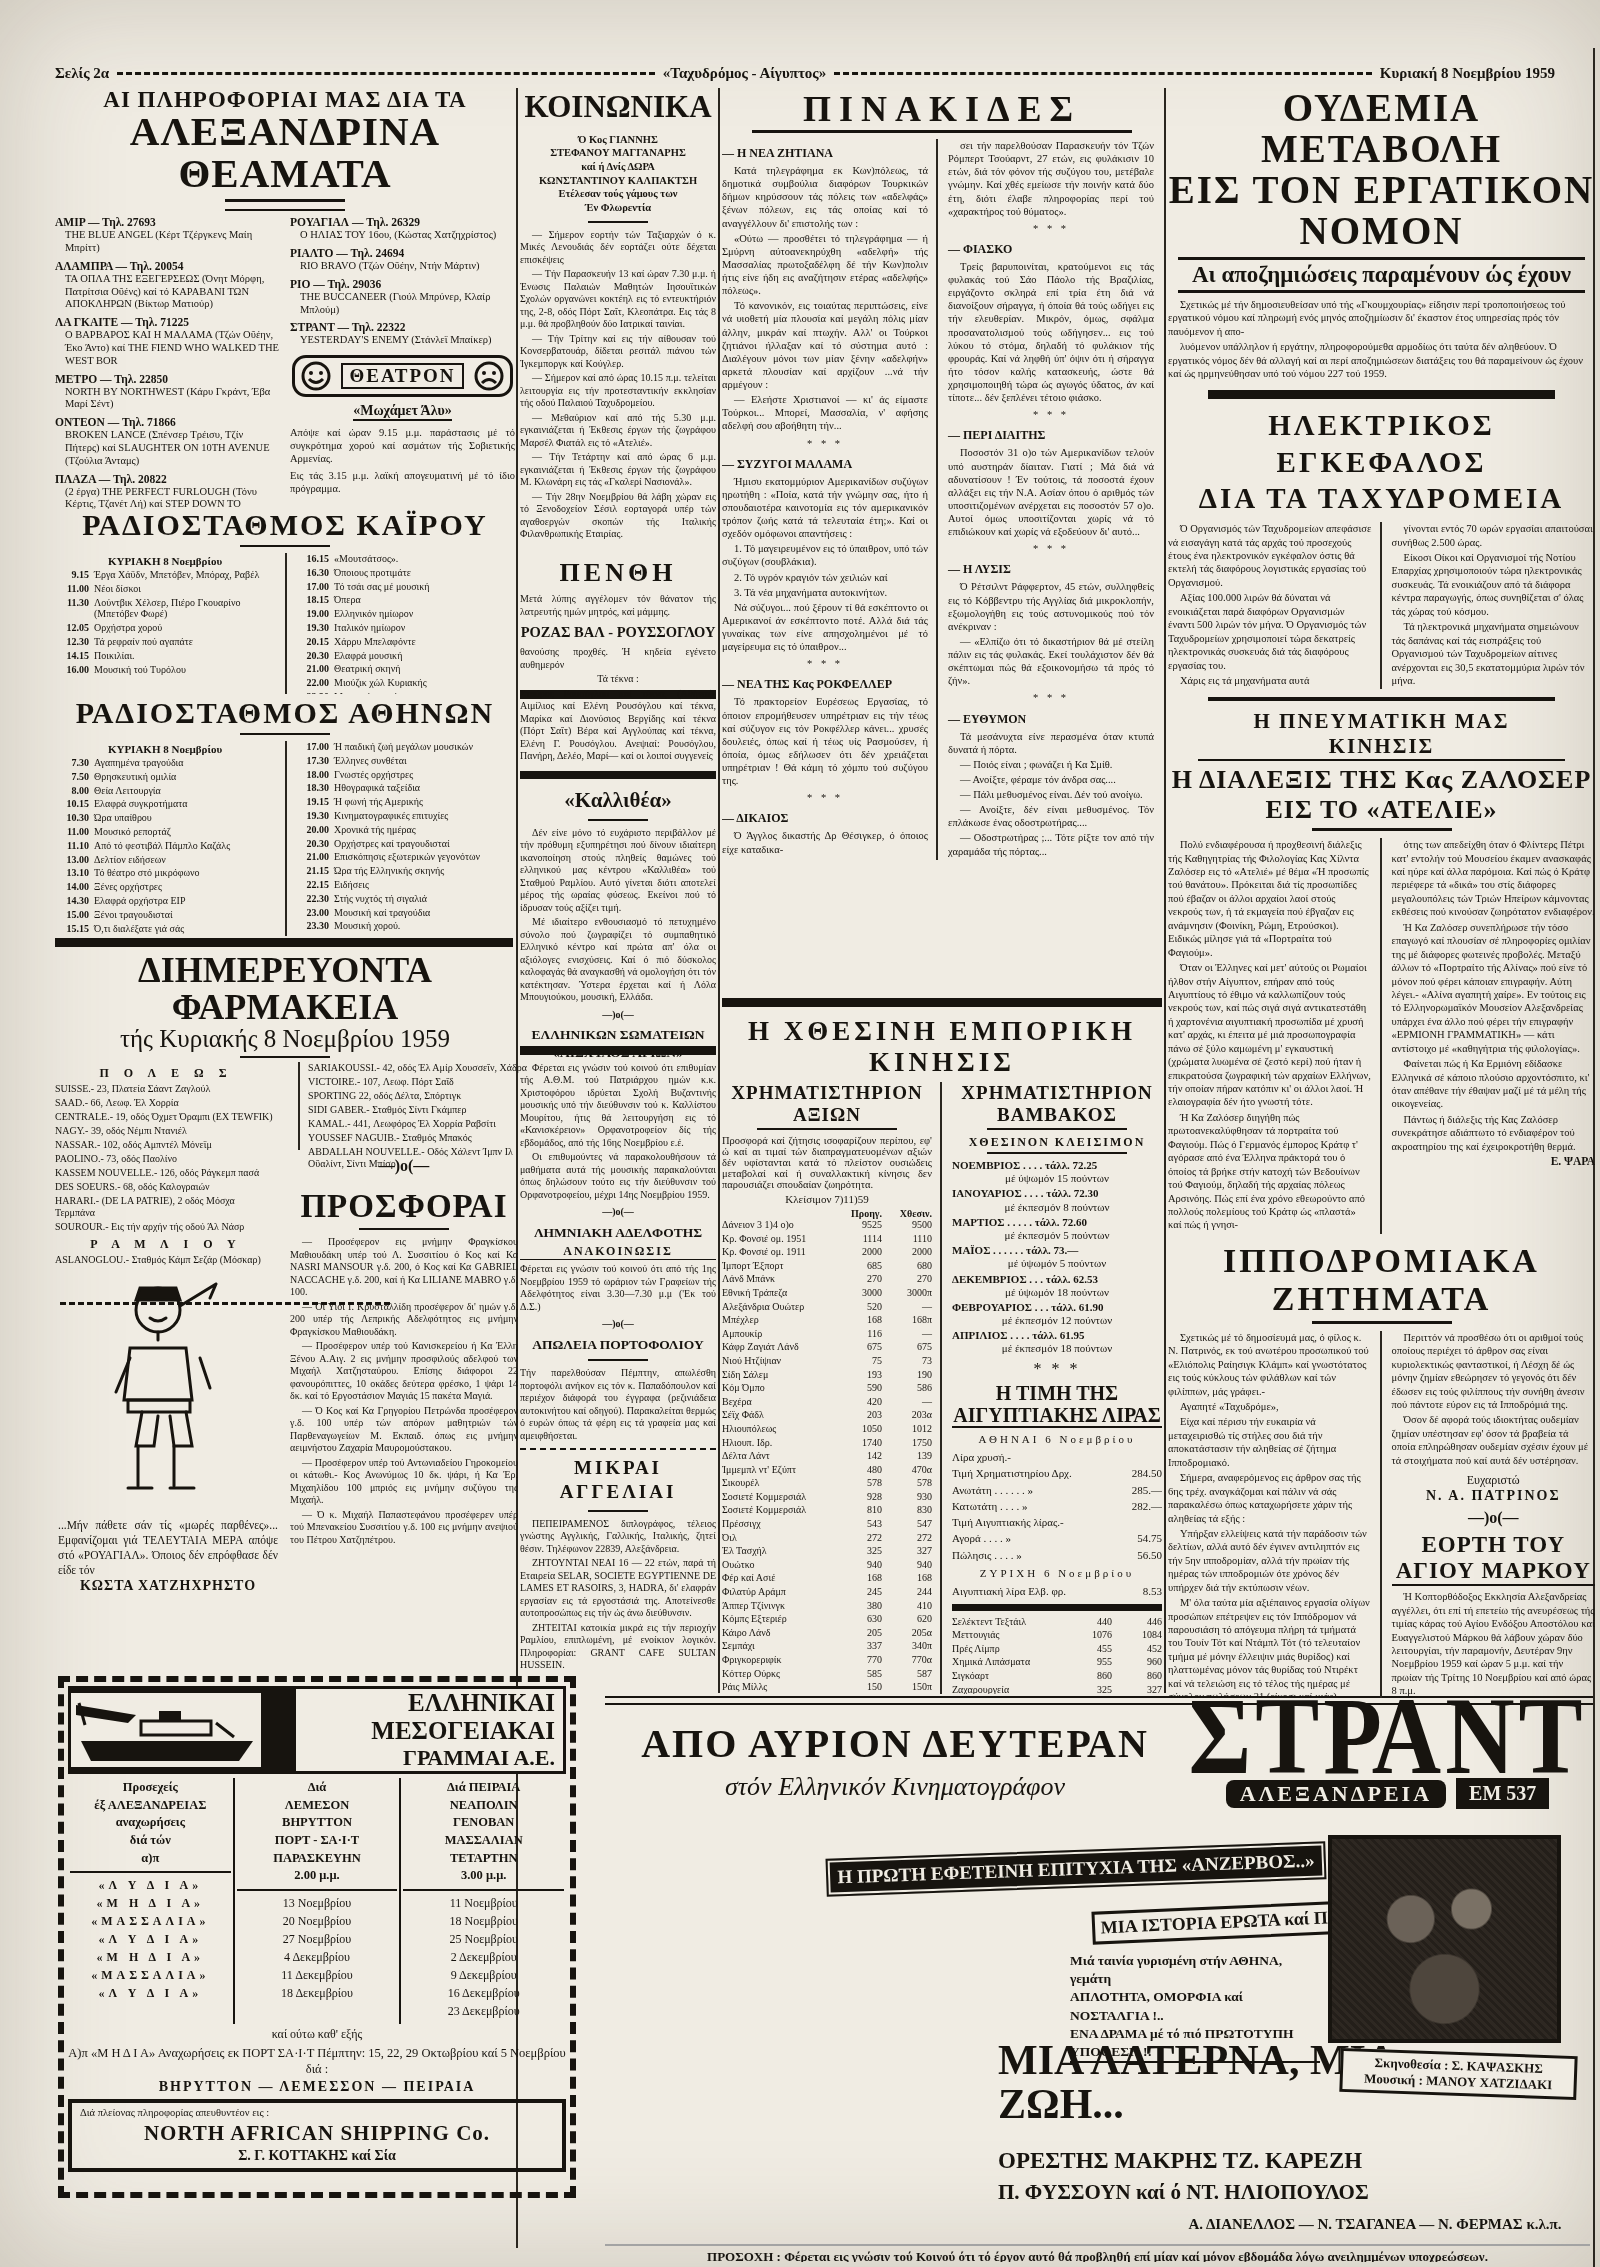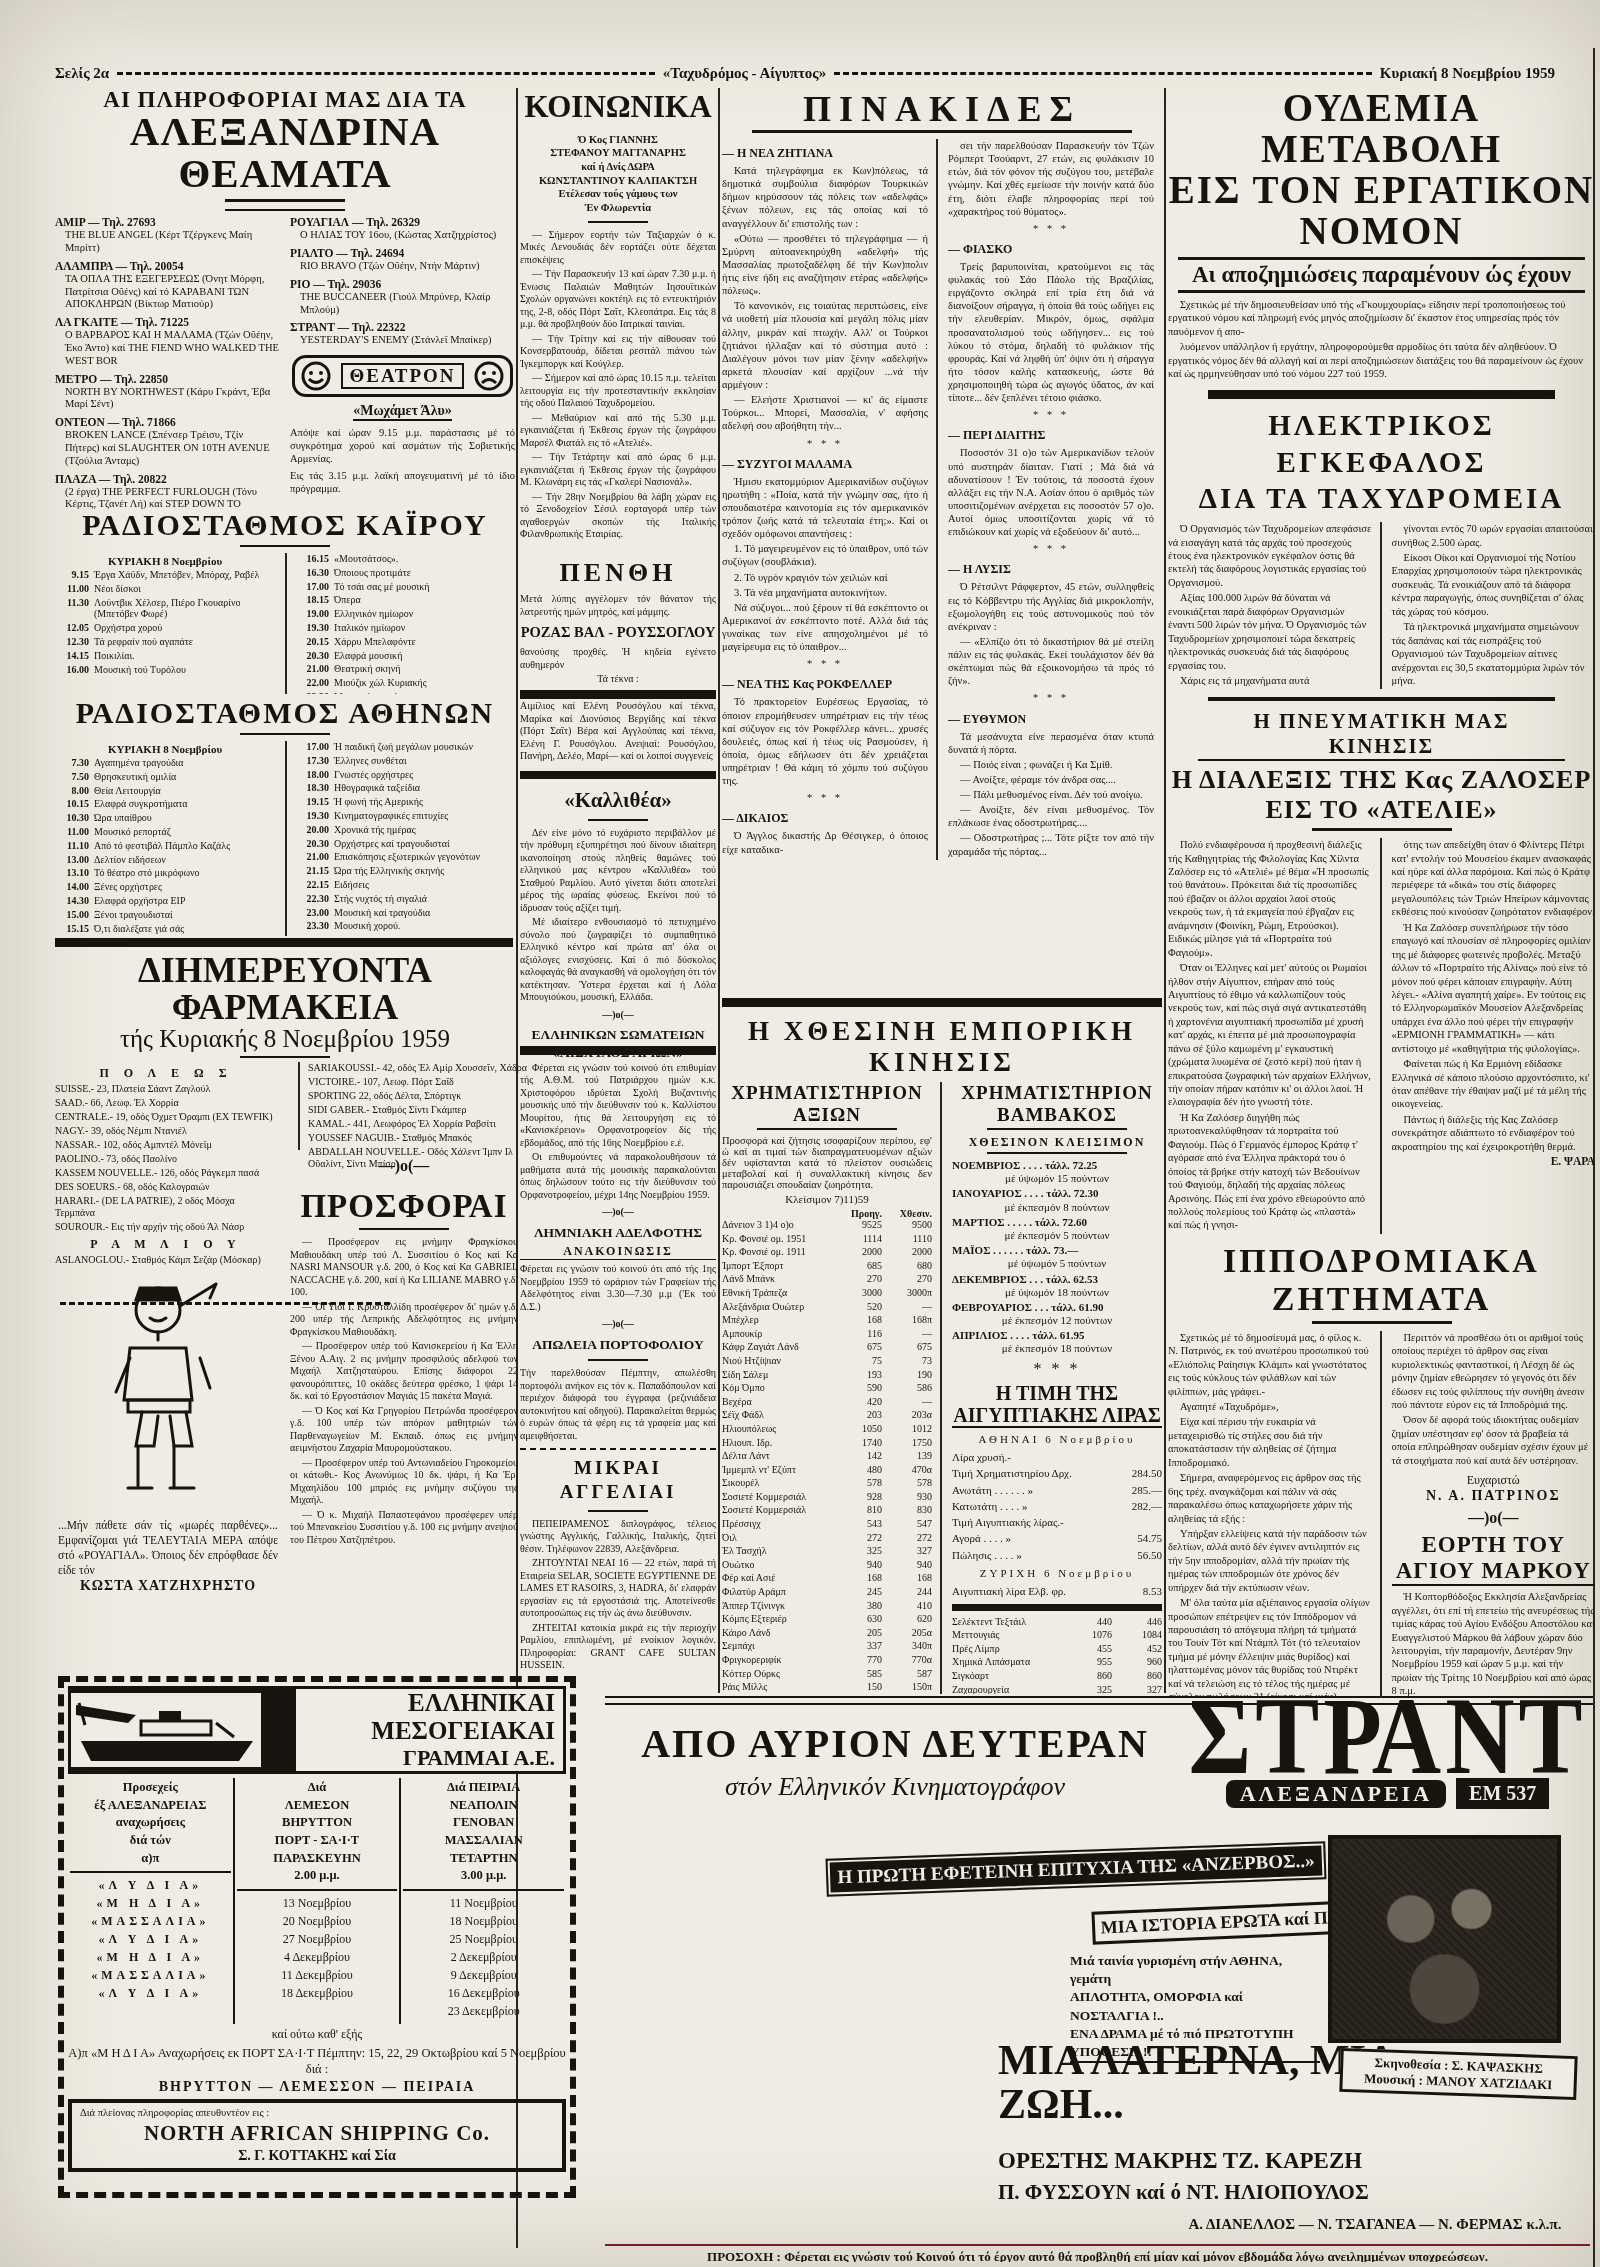--- a/index.html
+++ b/index.html
@@ -151,21 +151,21 @@
          background:radial-gradient(circle at 35% 40%,#6b6258 0 12%,transparent 13%),
                     radial-gradient(circle at 62% 35%,#7a7165 0 10%,transparent 11%),
                     radial-gradient(circle at 50% 75%,#4e463d 0 18%,transparent 19%),
                     repeating-linear-gradient(45deg,#241f1a 0 3px,#2e2822 3px 6px);}
   .lat-t{position:absolute;left:398px;top:338px;width:430px;font-size:42px;font-weight:bold;line-height:1.05;}
   .cast1{position:absolute;left:398px;top:448px;width:430px;font-size:23px;font-weight:bold;}
   .cast2{position:absolute;left:398px;top:480px;width:460px;font-size:21px;font-weight:bold;}
   .credits{position:absolute;left:740px;top:352px;width:225px;border:3px solid #17140f;transform:rotate(2deg);
            font-size:13px;font-weight:bold;text-align:center;padding:3px;background:#f0ece3;}
   .cast3{position:absolute;left:560px;top:516px;width:430px;font-size:15px;font-weight:bold;text-align:center;}
-  .prosochi{position:absolute;left:5px;top:544px;width:985px;font-size:13px;font-weight:bold;text-align:center;border-top:2px solid #7f1d1d;padding-top:3px;}
+  .prosochi{position:absolute;left:5px;top:544px;width:985px;font-size:13px;font-weight:bold;text-align:center;border-top:2px solid #a3a3a3;padding-top:3px;}
   
   #rz{left:1168px;top:88px;width:427px;height:1610px;}
   #rz .erg1{font-size:39px;font-weight:bold;text-align:center;letter-spacing:2px;line-height:1.05;}
   #rz .ergsub{font-size:23px;font-weight:bold;text-align:center;border-top:3px solid #17140f;border-bottom:3px solid #17140f;margin:5px 10px;padding:2px 0;}
   .body2{font-size:10.5px;line-height:1.28;}
   .body2 .r{text-indent:12px;margin-bottom:2px;}
   .flex2{display:flex;gap:10px;}
   .flex2>div{flex:1;min-width:0;}
   .flex2 .lcol{border-right:2px solid #2a261f;padding-right:8px;}
   .egt{font-size:29px;font-weight:bold;text-align:center;letter-spacing:3px;line-height:1.25;}

